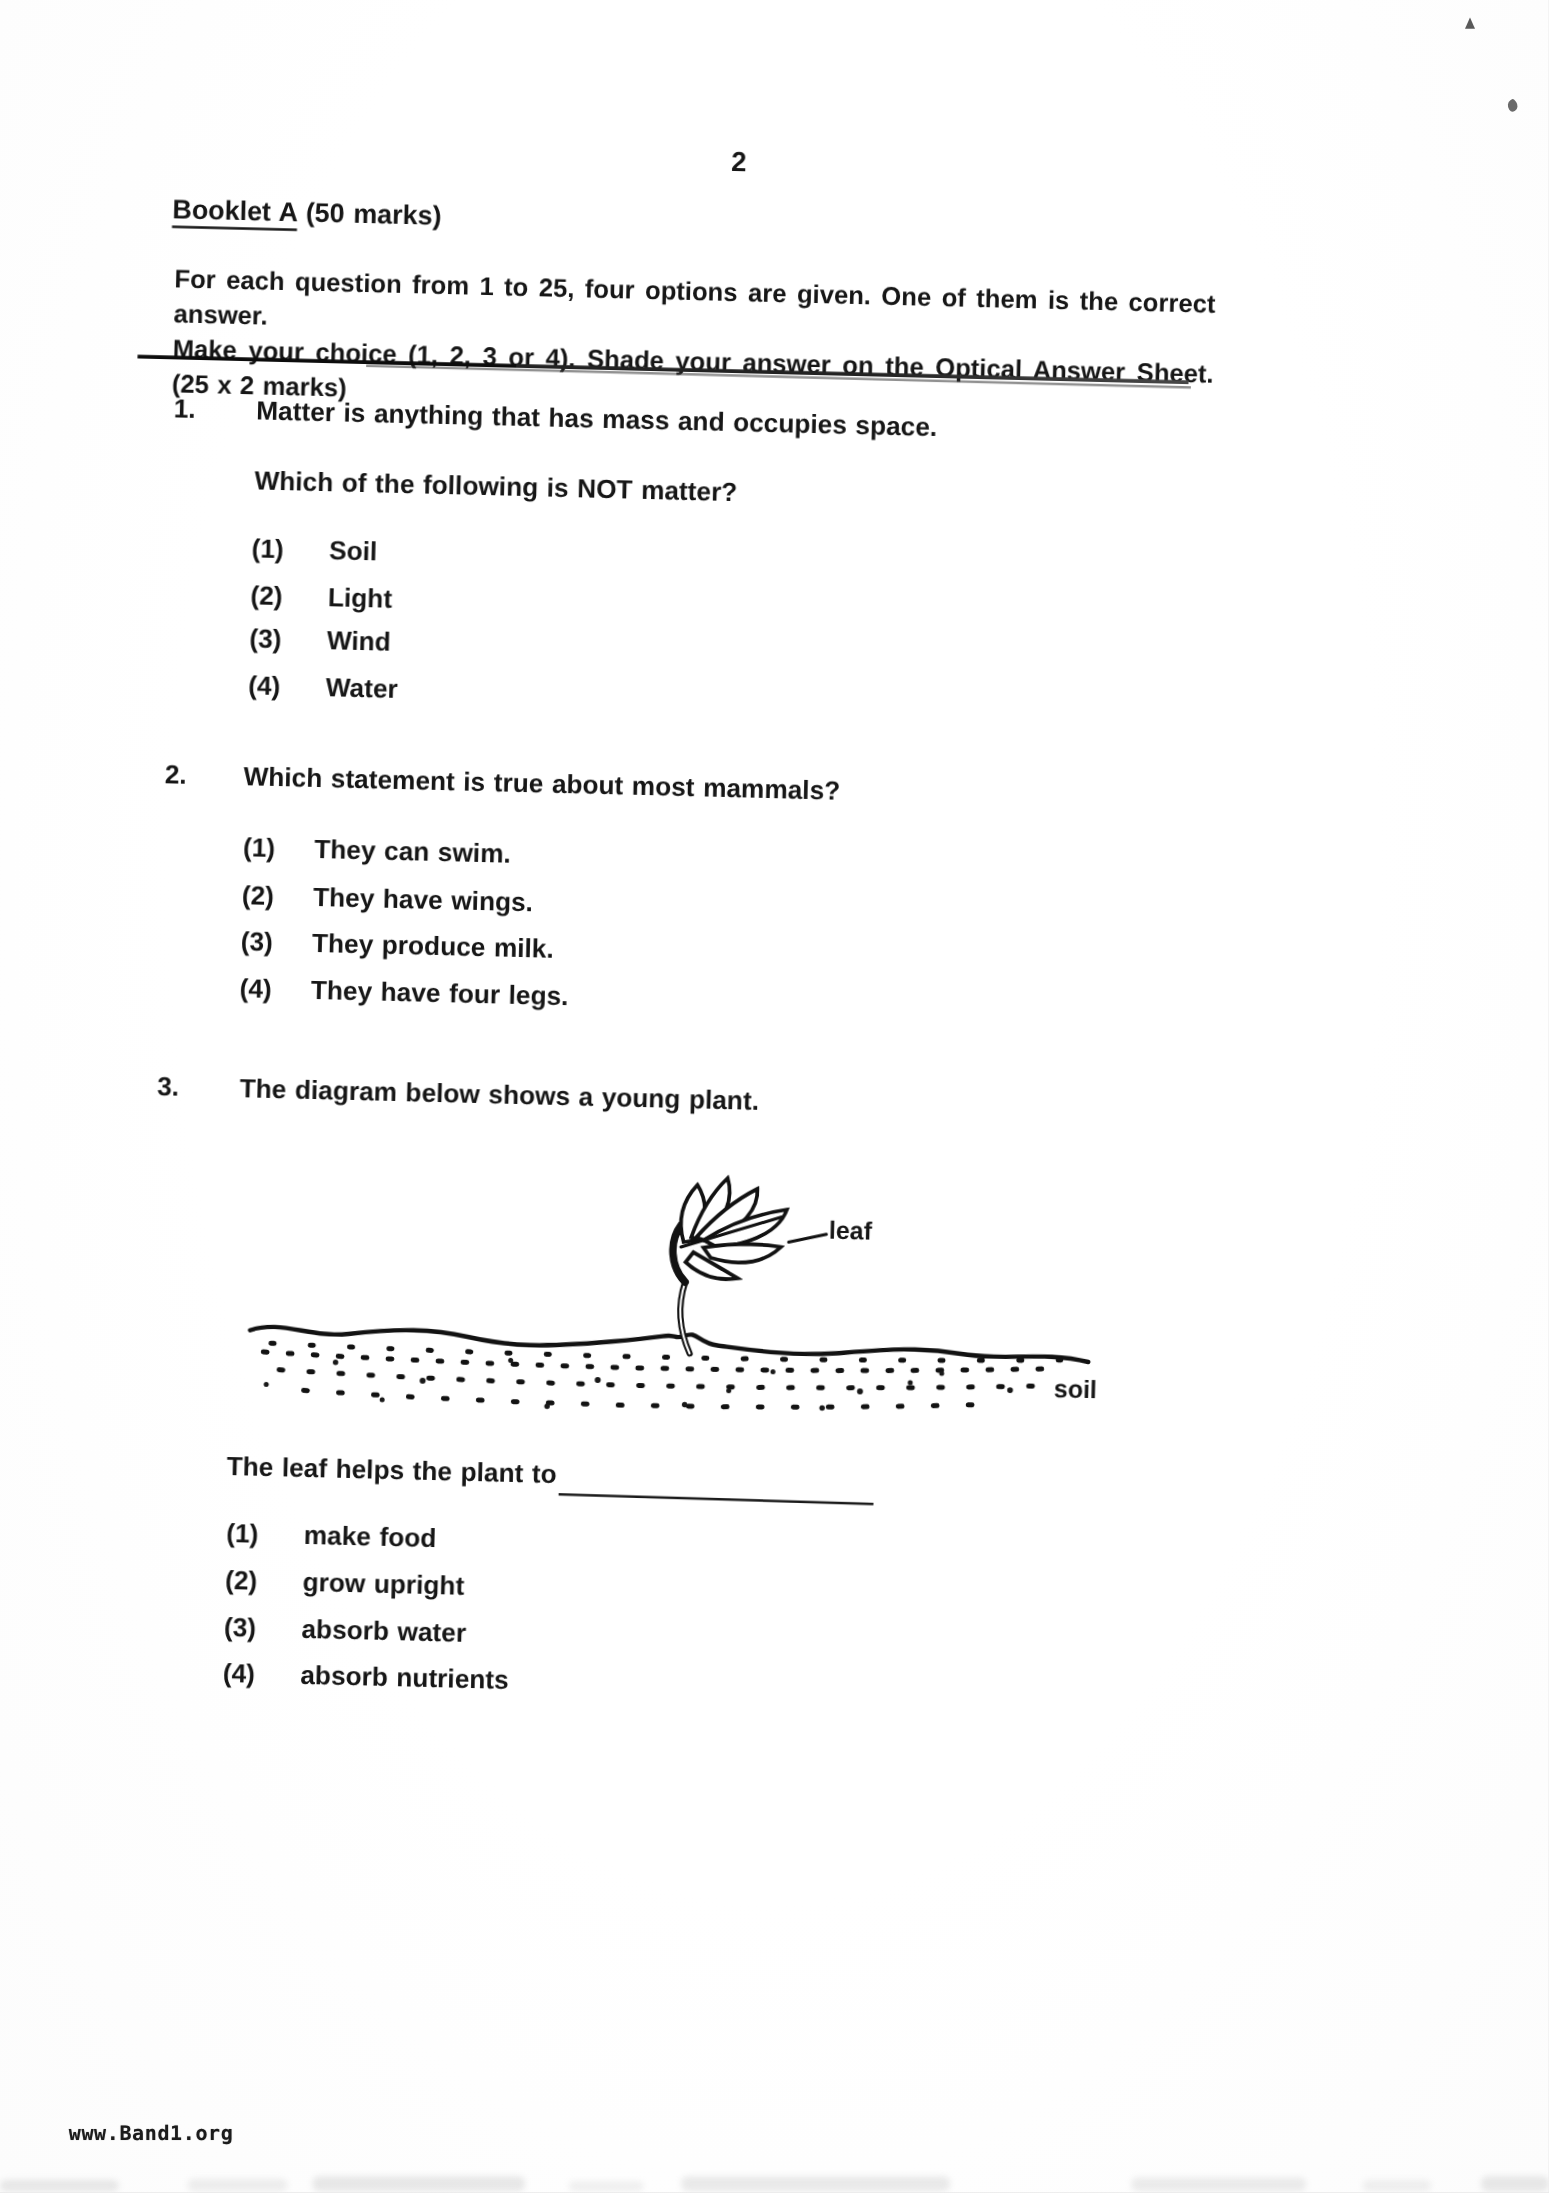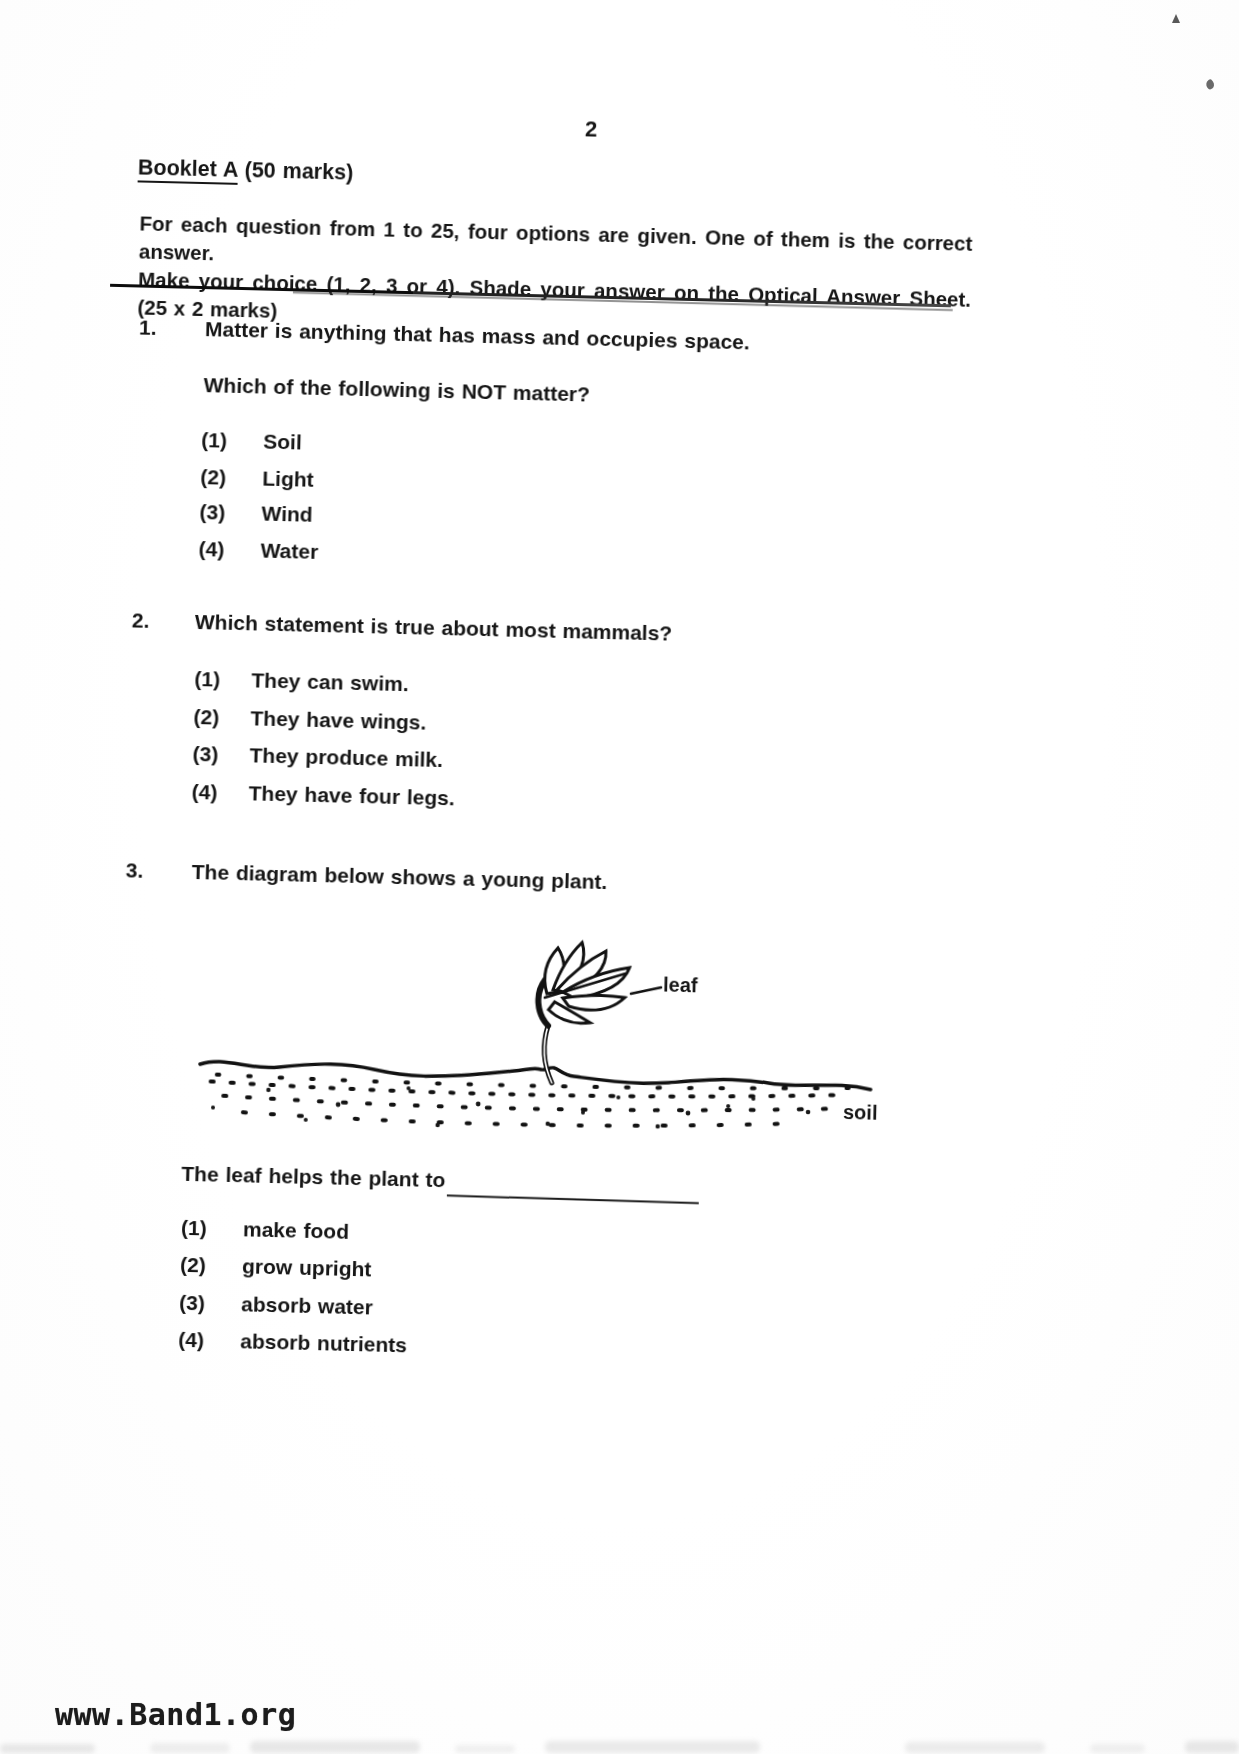--- a/index.html
+++ b/index.html
@@ -28,21 +28,21 @@
   .qn{position:absolute;left:147px;font-size:21px;}
   .stem{position:absolute;left:213px;font-size:21px;white-space:nowrap;}
   .opt{position:absolute;left:212px;font-size:21px;white-space:nowrap;}
   .onum{display:inline-block;width:62px;}
   .dlabel{position:absolute;font-size:20px;white-space:nowrap;}
   .blank{position:absolute;left:476px;top:1162px;width:252px;height:22px;
          border-bottom:2.5px solid #1f1f1f;transform:rotate(.35deg);}
   .diagram{position:absolute;left:215px;top:920px;}
   
   .watermark{position:absolute;left:55px;top:1697px;font-family:"DejaVu Sans Mono", monospace;
-             font-size:30px;font-weight:700;color:#1c1c1c;letter-spacing:.5px;text-shadow:0 0 .8px rgba(0,0,0,.45);}
+             font-size:16px;font-weight:700;color:#1c1c1c;letter-spacing:.5px;text-shadow:0 0 .8px rgba(0,0,0,.45);}
   .speck1{position:absolute;left:1172px;top:14px;width:0;height:0;
           border-left:4px solid transparent;border-right:4px solid transparent;border-bottom:9px solid #3c3c3c;opacity:.85;}
   .speck2{position:absolute;left:1206px;top:80px;width:8px;height:9px;background:#454545;
           border-radius:70% 30% 60% 40%;transform:rotate(-35deg);opacity:.8;}
   .blob{position:absolute;background:#b5b5b5;border-radius:5px;filter:blur(2.5px);}
 </style>
 </head>
 <body>
 
 <div class="page">

